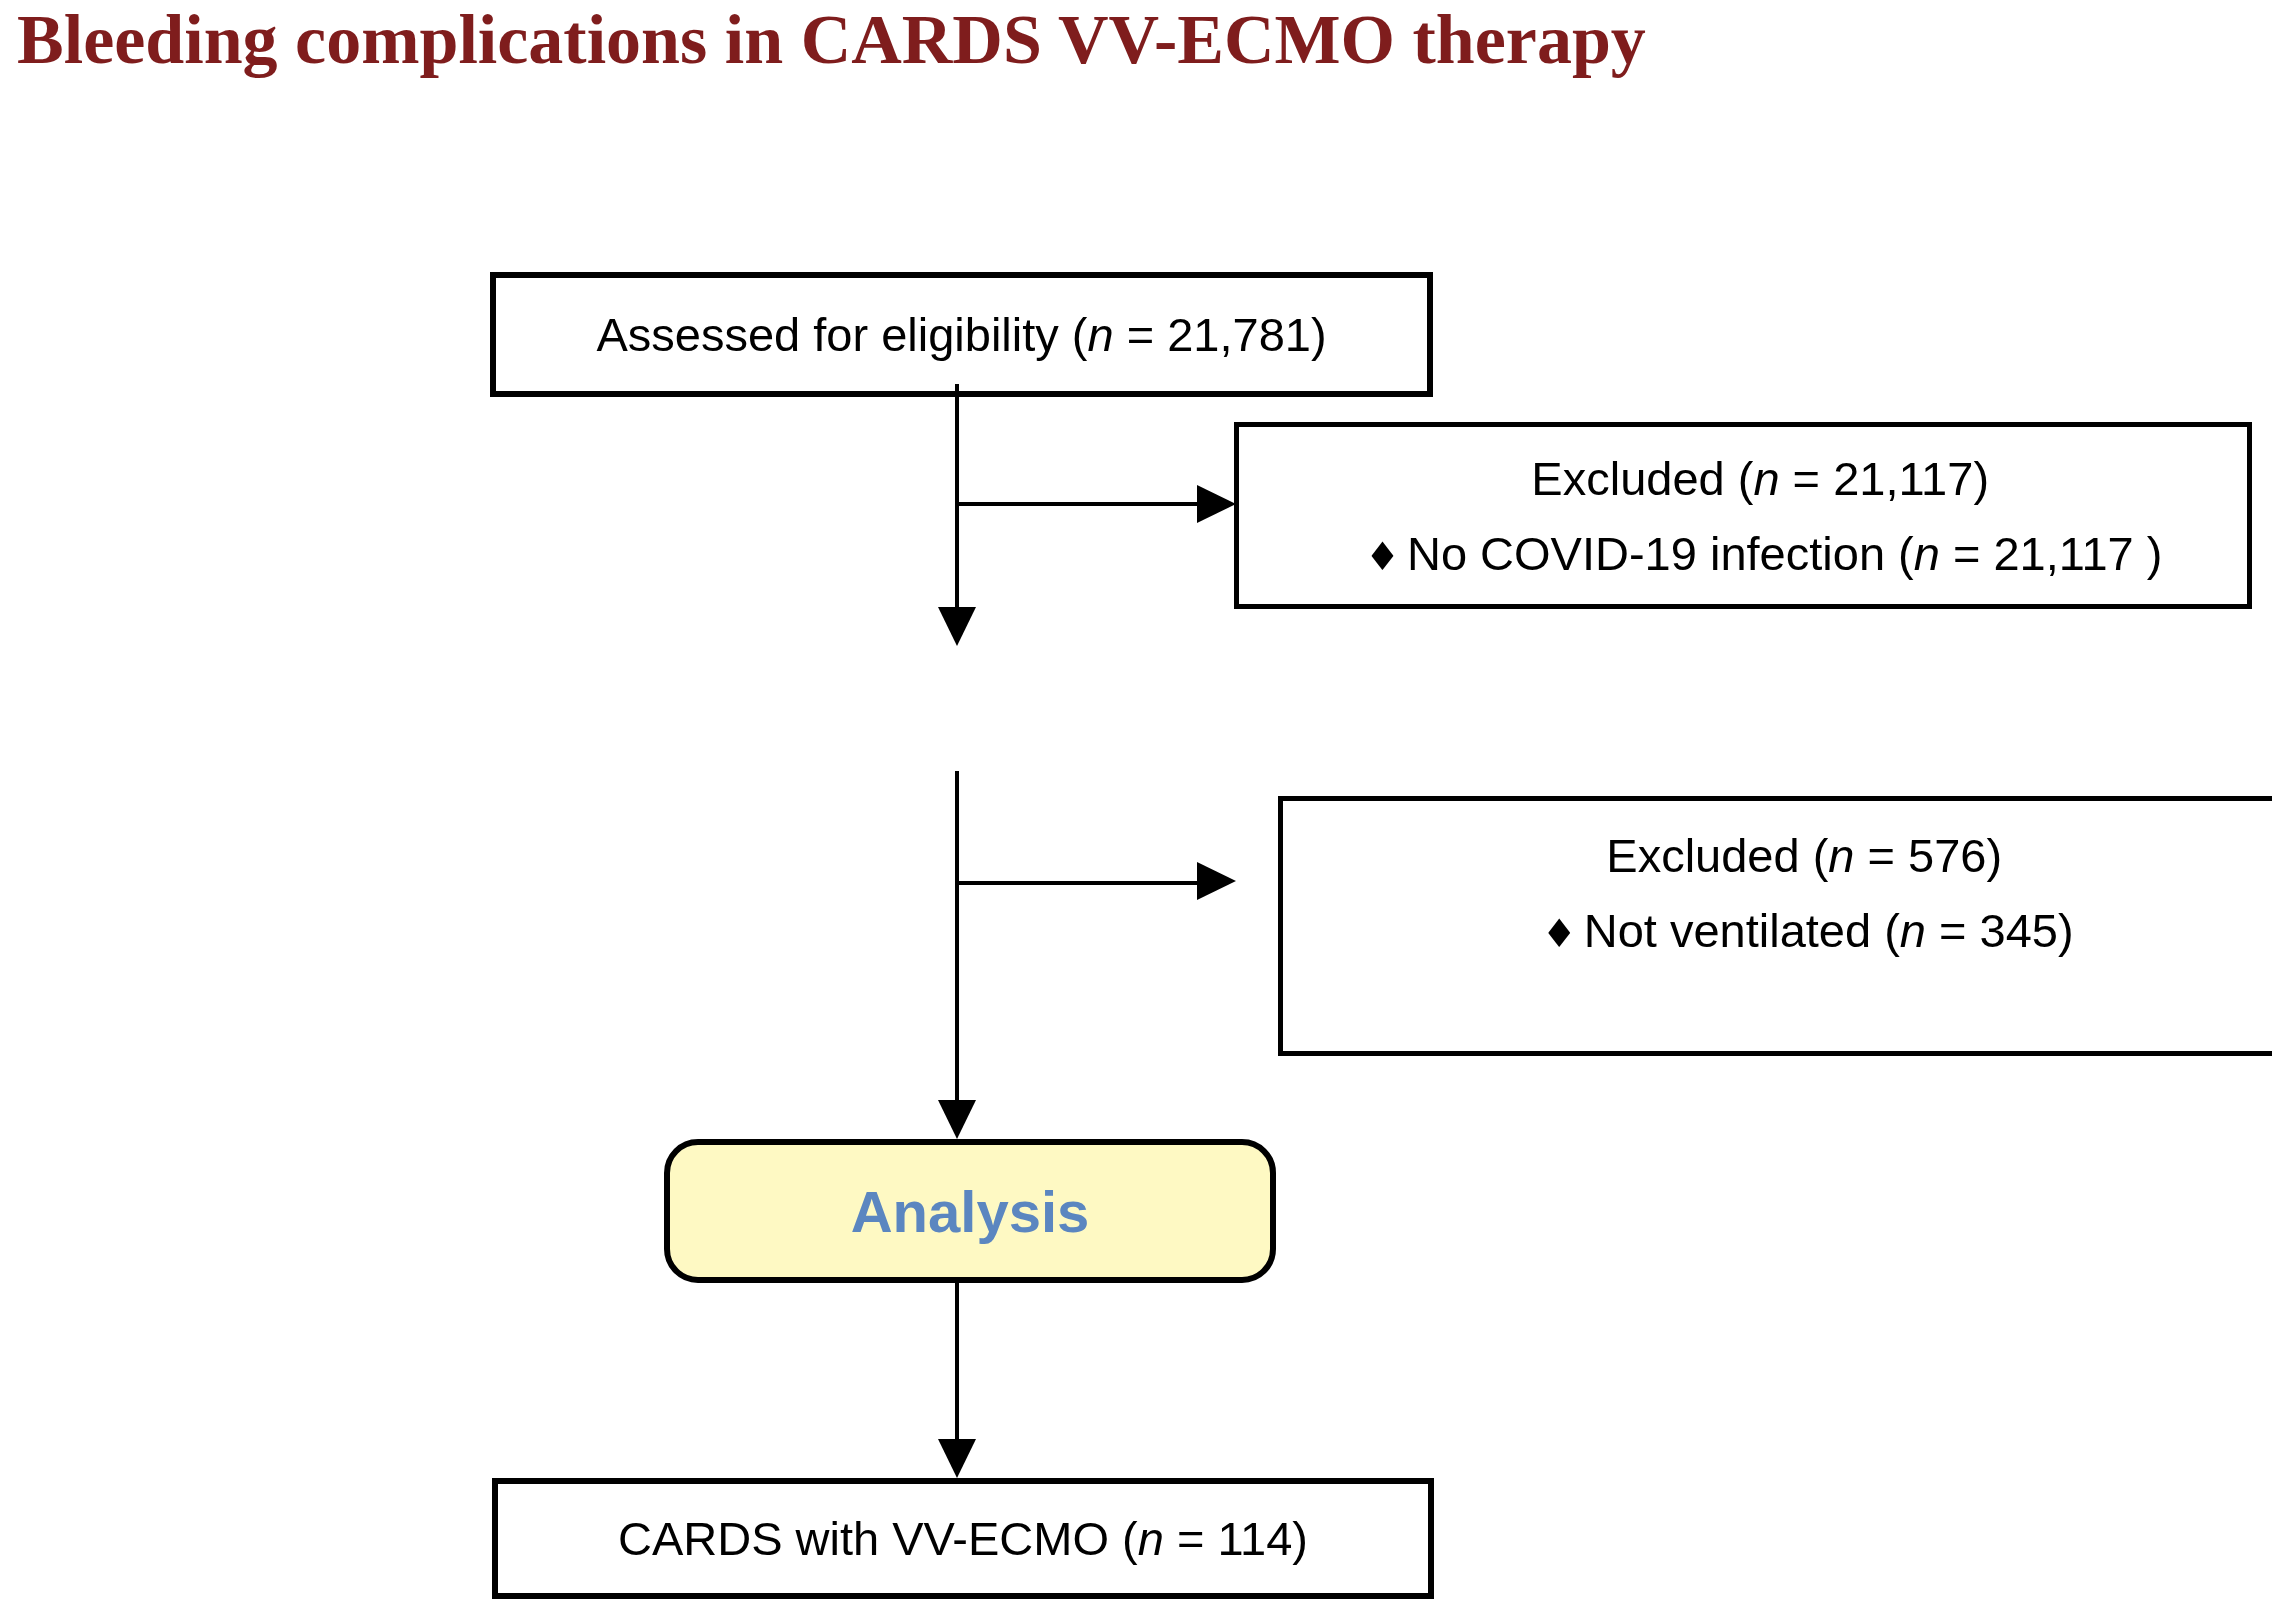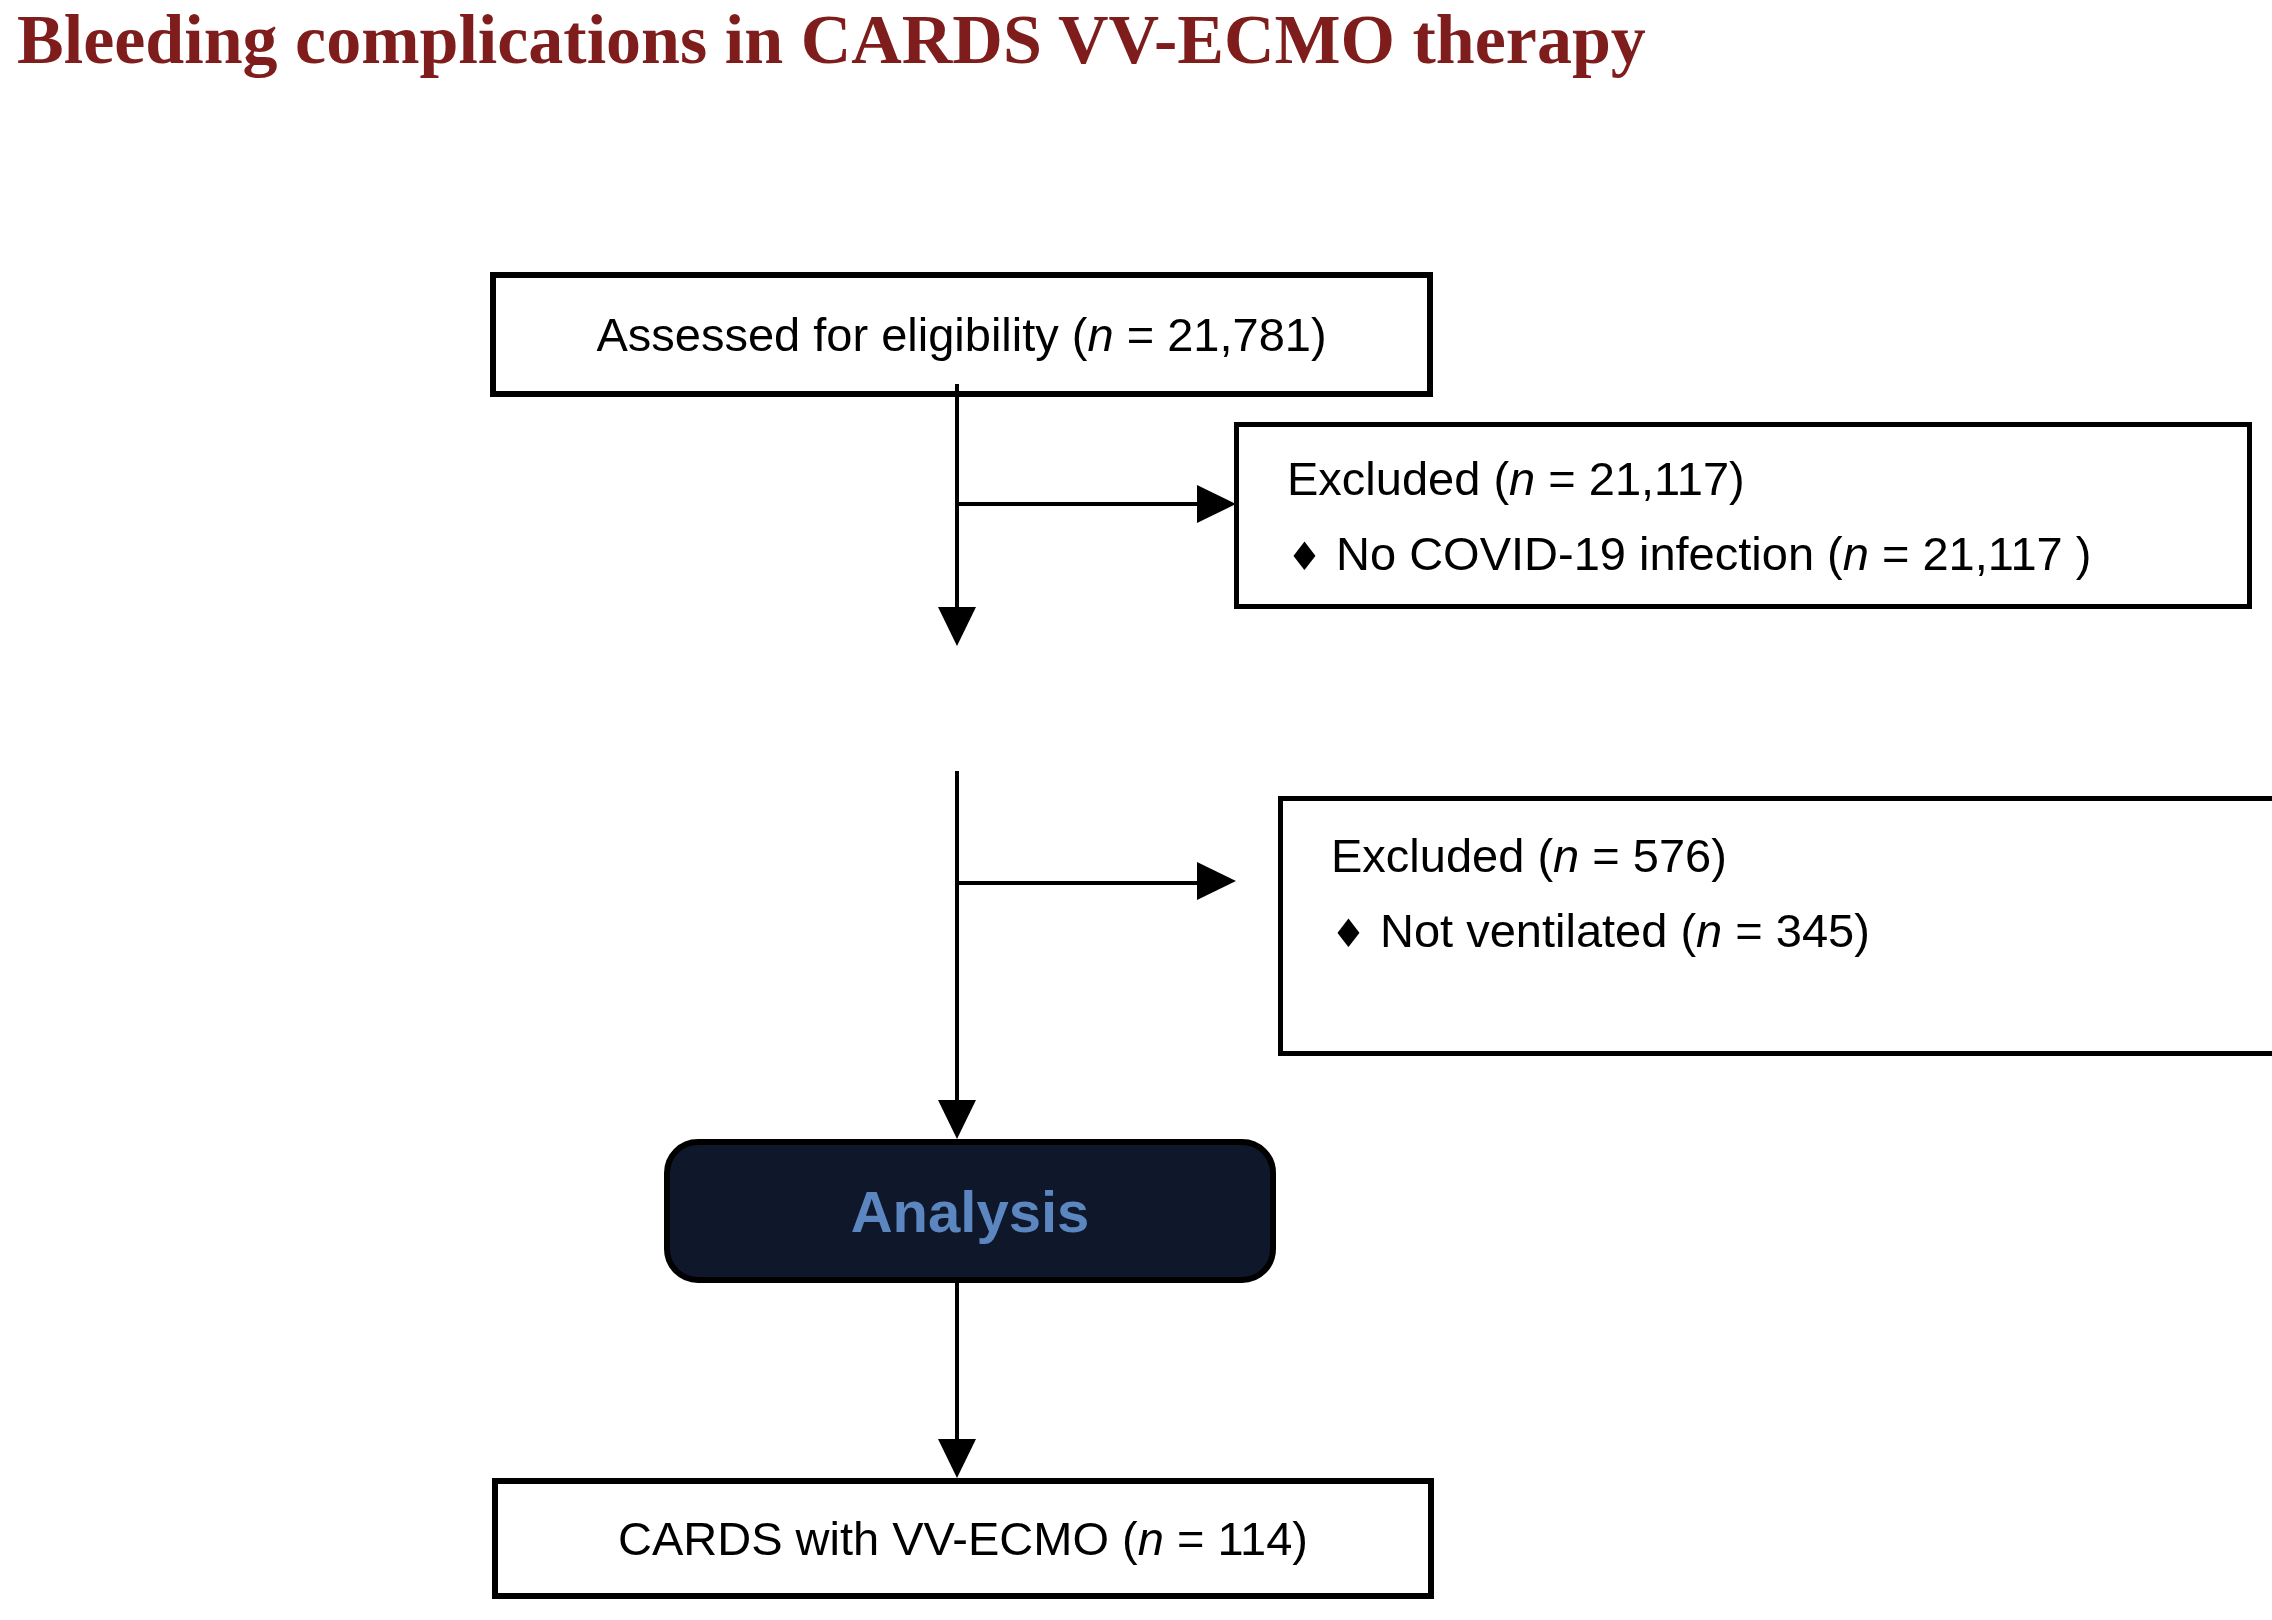--- a/index.html
+++ b/index.html
@@ -39,33 +39,34 @@
   .excl{
     position:absolute;
     background:#ffffff;
     border:5.1px solid #000;
     box-sizing:border-box;
     font-size:47px;
     line-height:75px;
     padding-left:48px;
     padding-right:13.6px;
     white-space:nowrap;
+    text-align:center;
   }
   #excl-1{left:1234px; top:422px;  width:1018px; height:187px; padding-top:13.6px;}
   #excl-2{left:1234px; top:796px;  width:1018px; height:260px; padding-top:17px;margin-left:44px;}
   .excl-item .bullet{
     display:inline-block;
     width:49px;
     font-size:39px;
     font-family:"DejaVu Sans","Liberation Sans",sans-serif;
   }
   #box-analysis{
     position:absolute;
     left:664px; top:1139px; width:612px; height:144px;
-    background:#0f172a;
+    background:#fef9c3;
     border:6px solid #000;
     border-radius:34px;
     box-sizing:border-box;
     display:flex;
     align-items:center;
     justify-content:center;
     font-size:58px;
     font-weight:bold;
     color:#5b86c0;
   }

